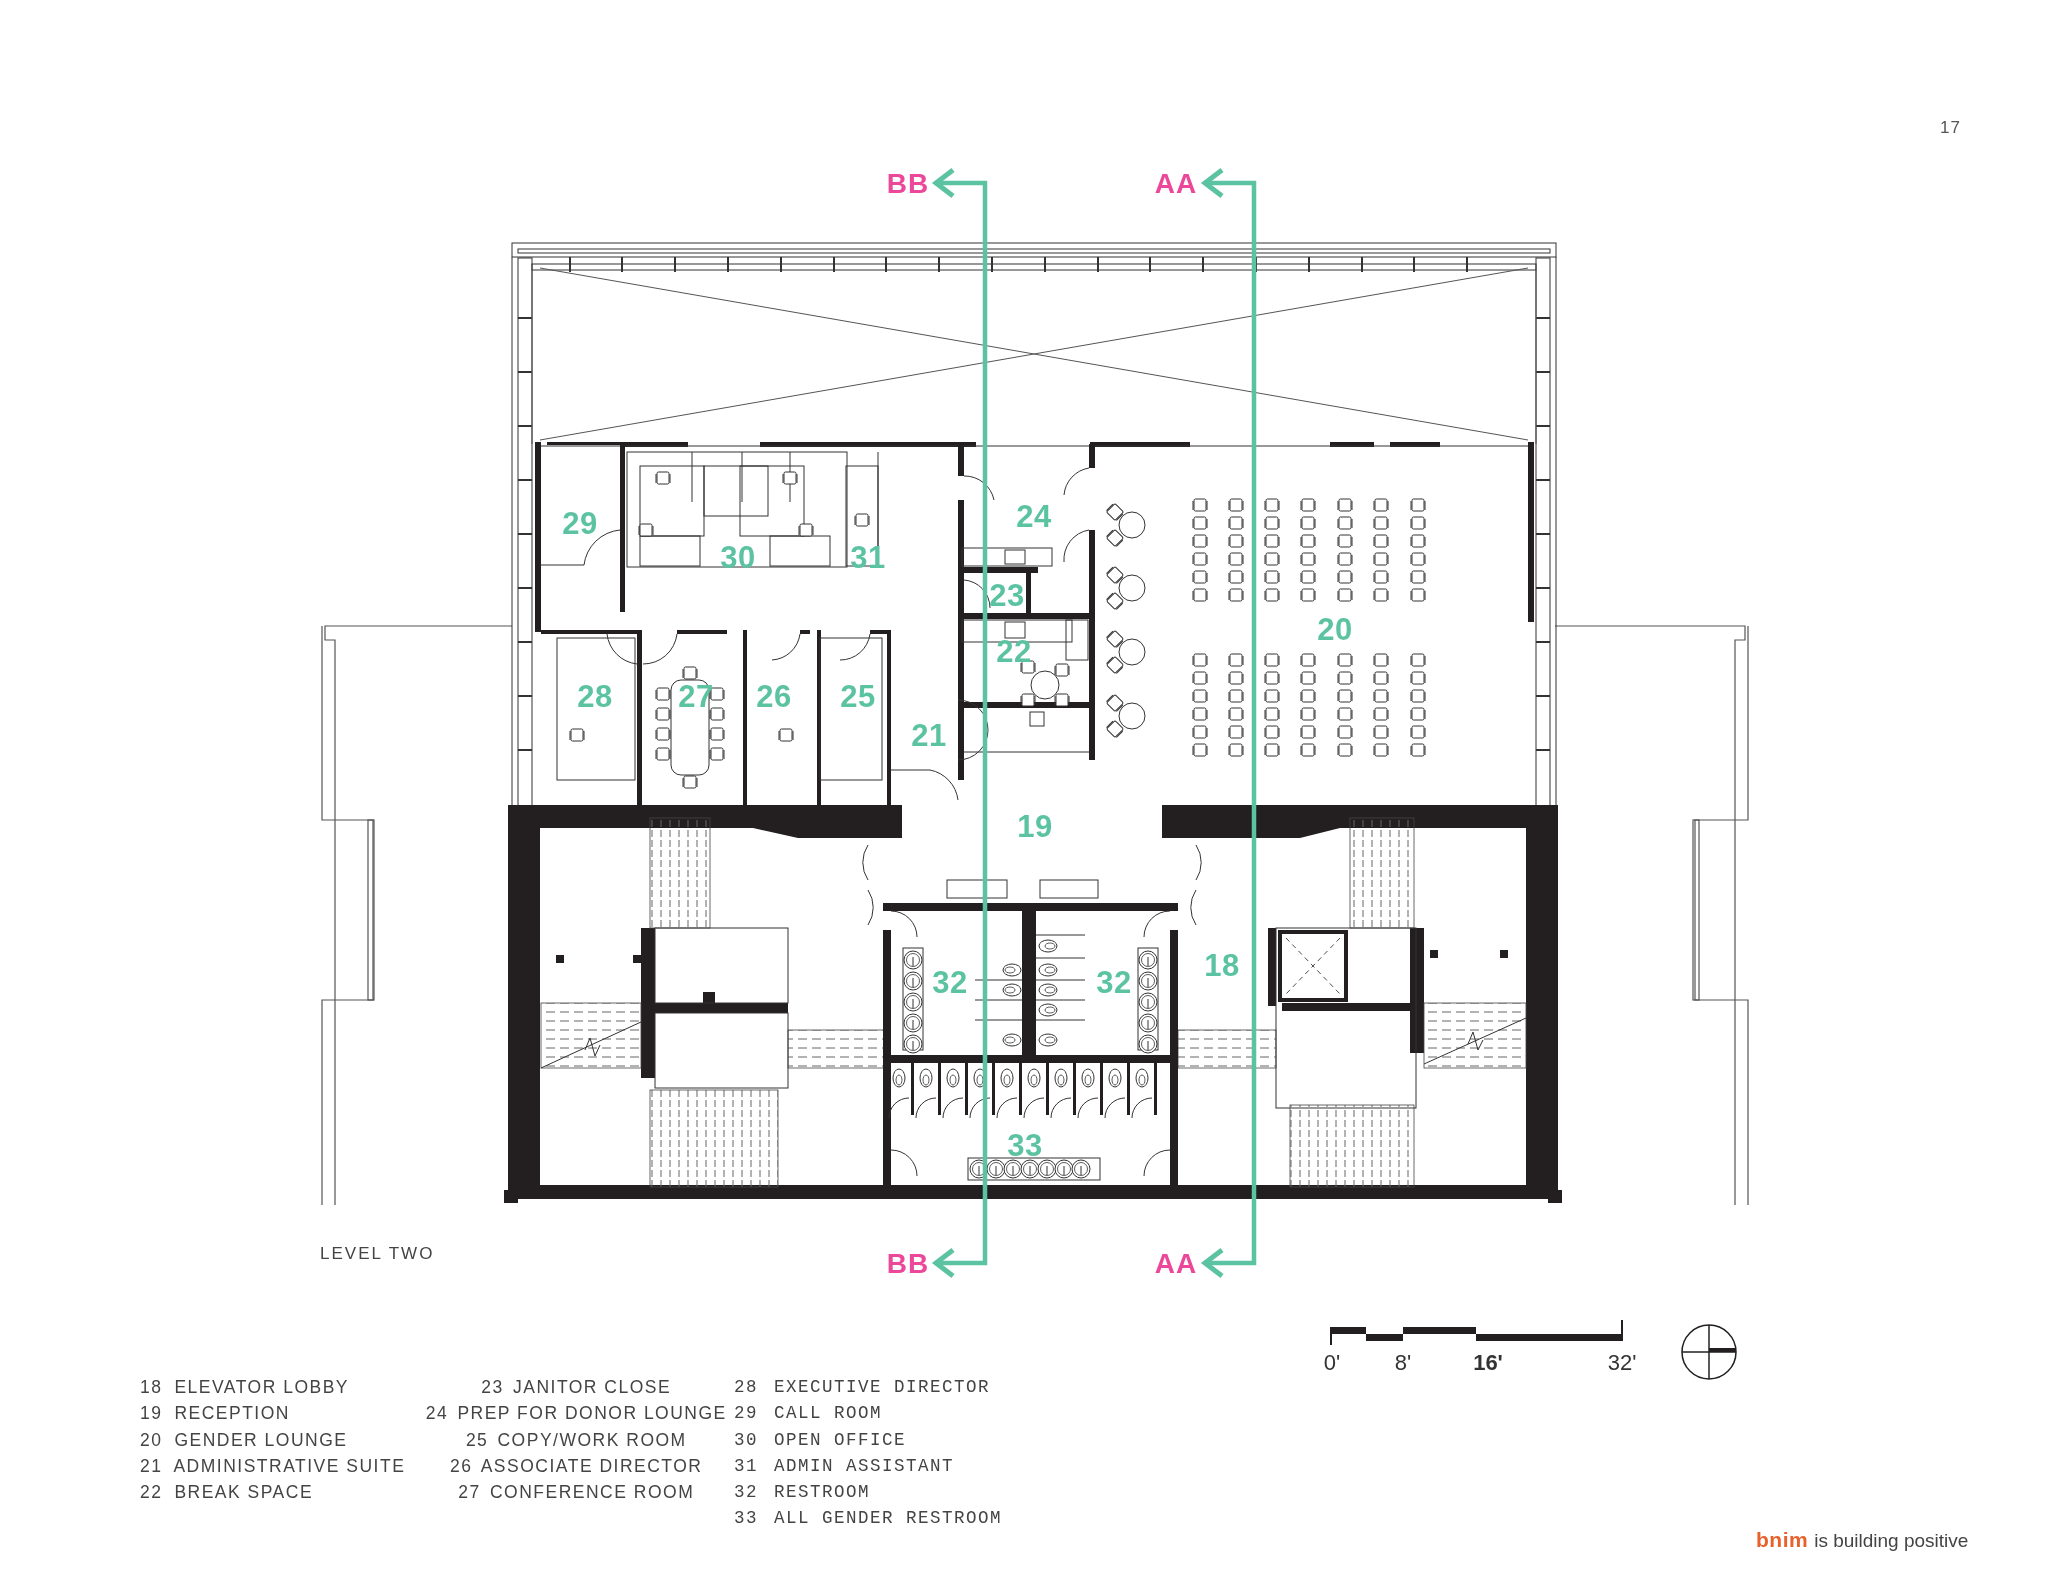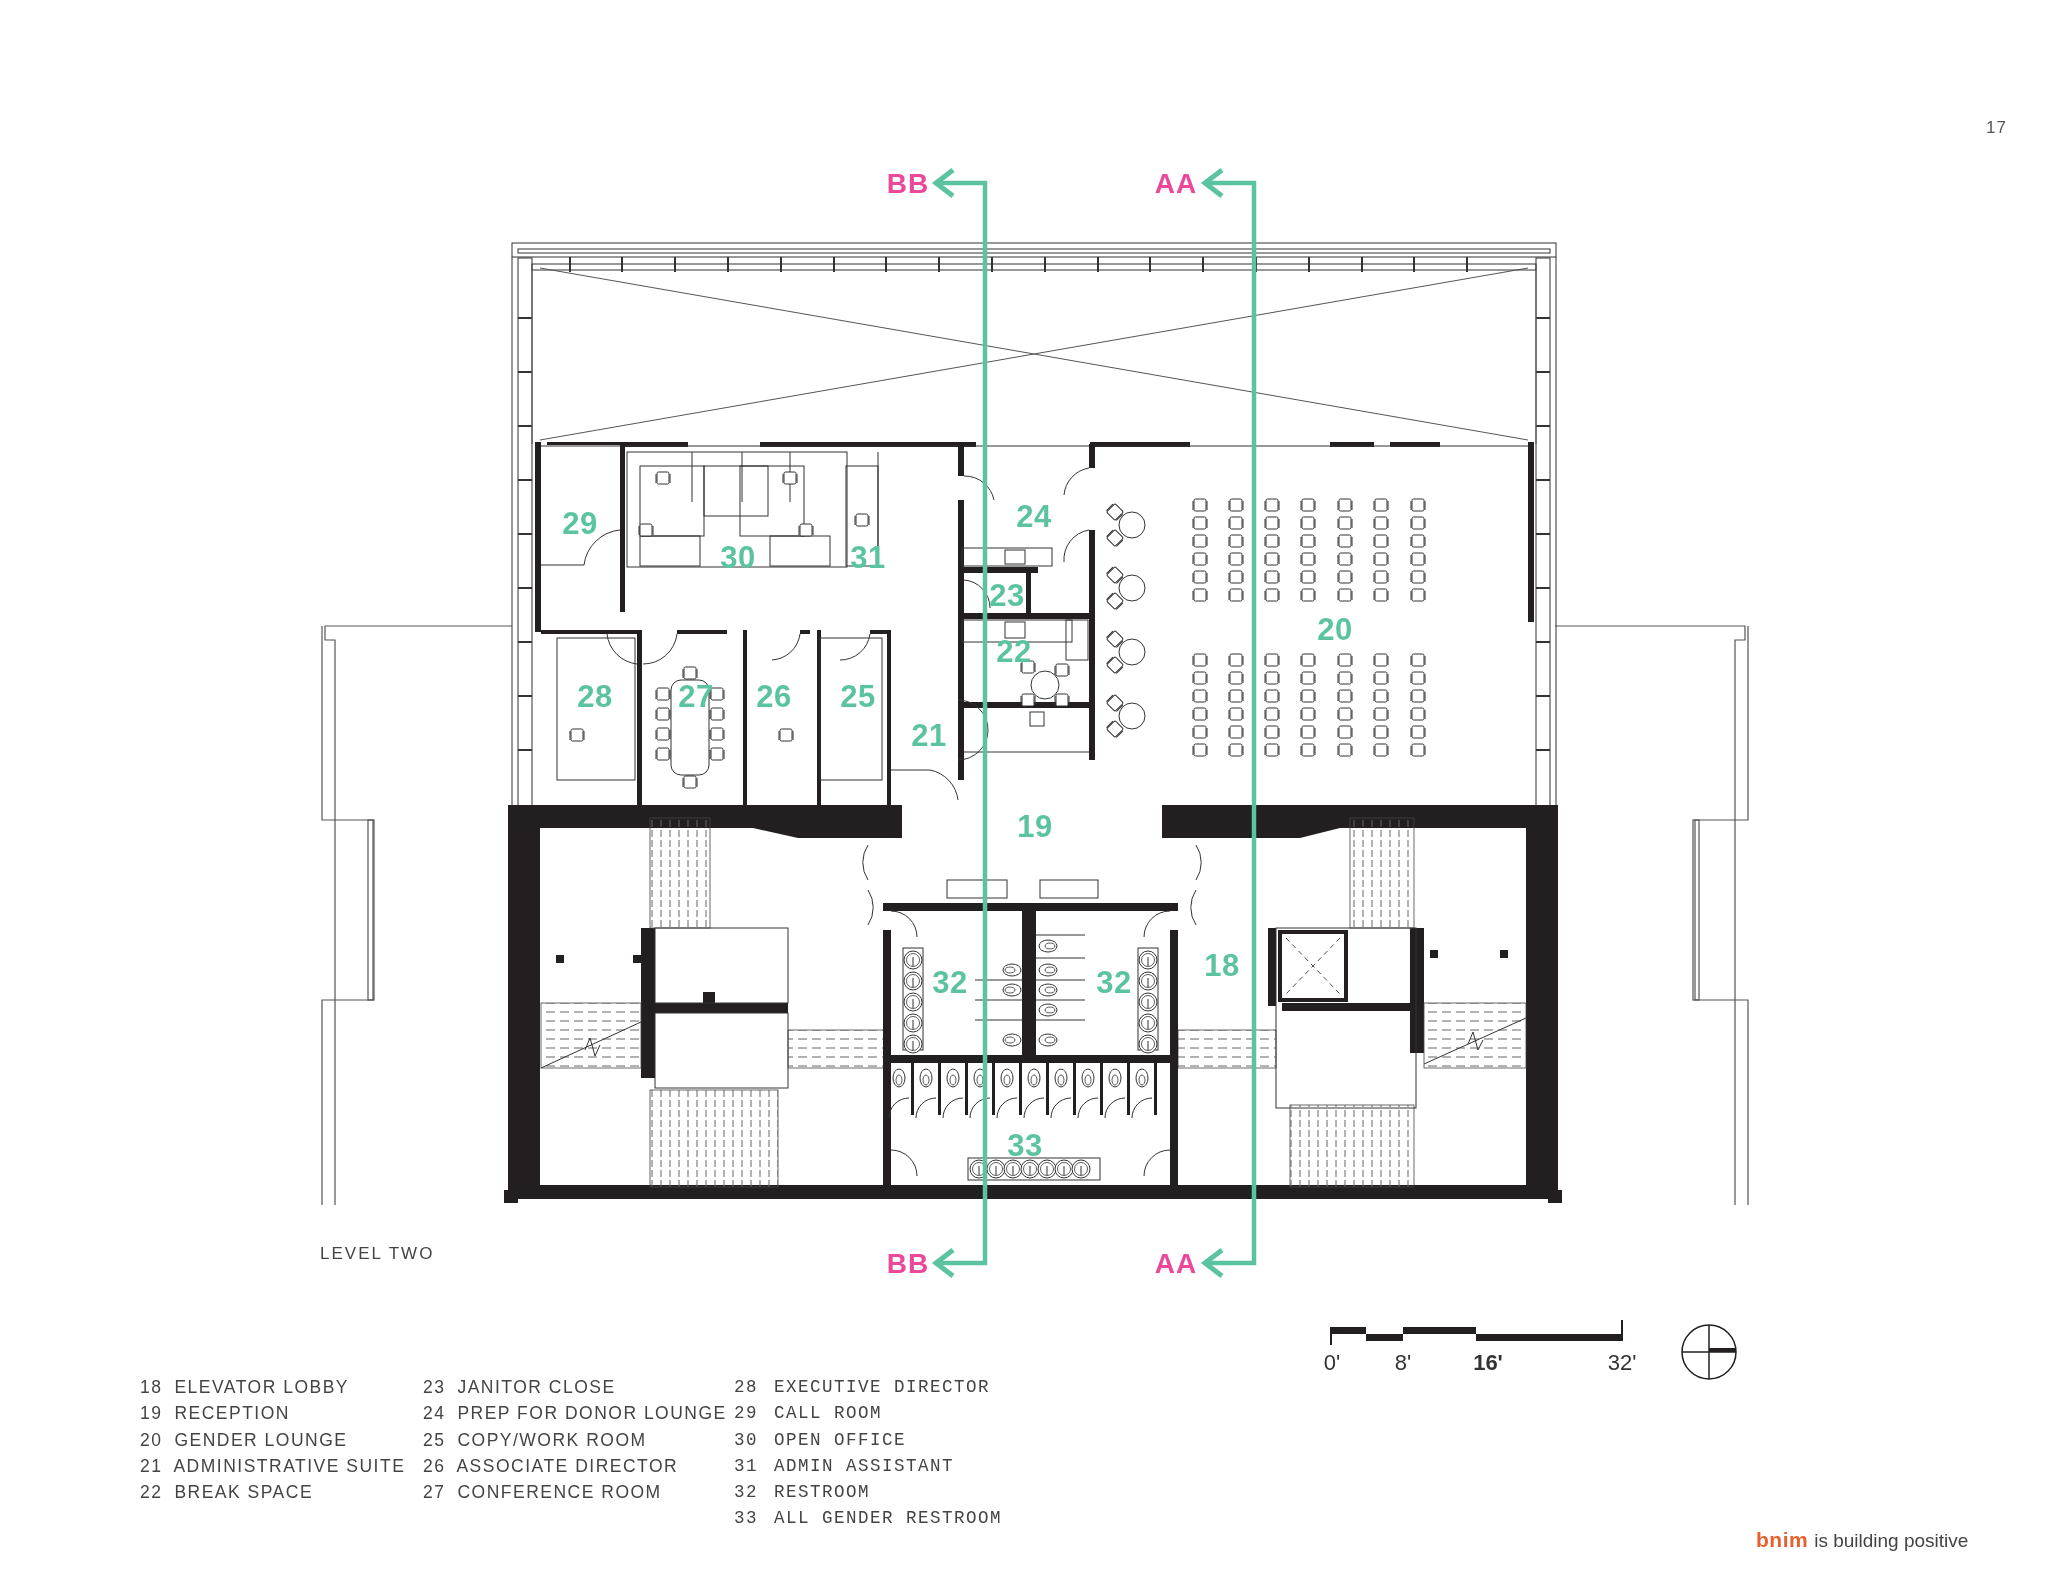--- a/index.html
+++ b/index.html
@@ -1,25 +1,25 @@
 <!DOCTYPE html>
 <html><head>
 <meta charset="utf-8">
 <style>
   html,body{margin:0;padding:0;background:#ffffff;}
   body{width:2048px;height:1582px;position:relative;overflow:hidden;font-family:"Liberation Sans",sans-serif;color:#3a3a3a;}
   .abs{position:absolute;}
   #plan{position:absolute;left:0;top:0;width:2048px;height:1582px;}
-  .page-number{left:1986px;top:118px;font-size:17px;letter-spacing:1px;color:#555;}
+  .page-number{left:1940px;top:118px;font-size:17px;letter-spacing:1px;color:#555;}
   .level-label{left:320px;top:1244px;font-size:17px;letter-spacing:2px;color:#444;}
   .legend{top:1374px;font-size:17.5px;letter-spacing:1.5px;color:#444;line-height:26.3px;}
   .legend .row{white-space:nowrap;}
   .legend .num{display:inline-block;min-width:28px;}
   .legend-col-1{left:140px;}
-  .legend-col-2{left:423px;}
+  .legend-col-2{left:423px;text-align:center;}
   .legend-col-3{left:734px;font-family:Liberation Mono, monospace;}
   .room-label{position:absolute;font-weight:bold;font-size:31px;color:#5cc3a2;transform:translate(-50%,-50%);letter-spacing:0.5px;}
   .section-tag{position:absolute;font-weight:bold;font-size:28px;color:#ec4899;transform:translate(-50%,-50%);letter-spacing:1px;}
   .scale-label{position:absolute;font-size:22px;color:#333;transform:translateX(-50%);font-family:"Liberation Sans Narrow","Liberation Sans",sans-serif;}
   .brand{left:1756px;top:1528px;font-size:19px;color:#444;white-space:nowrap;text-align:center;}
   .brand .logo{color:#e8612c;font-weight:bold;font-size:21px;margin-right:6px;letter-spacing:0.5px;}
 </style>
 </head>
 <body>
 

